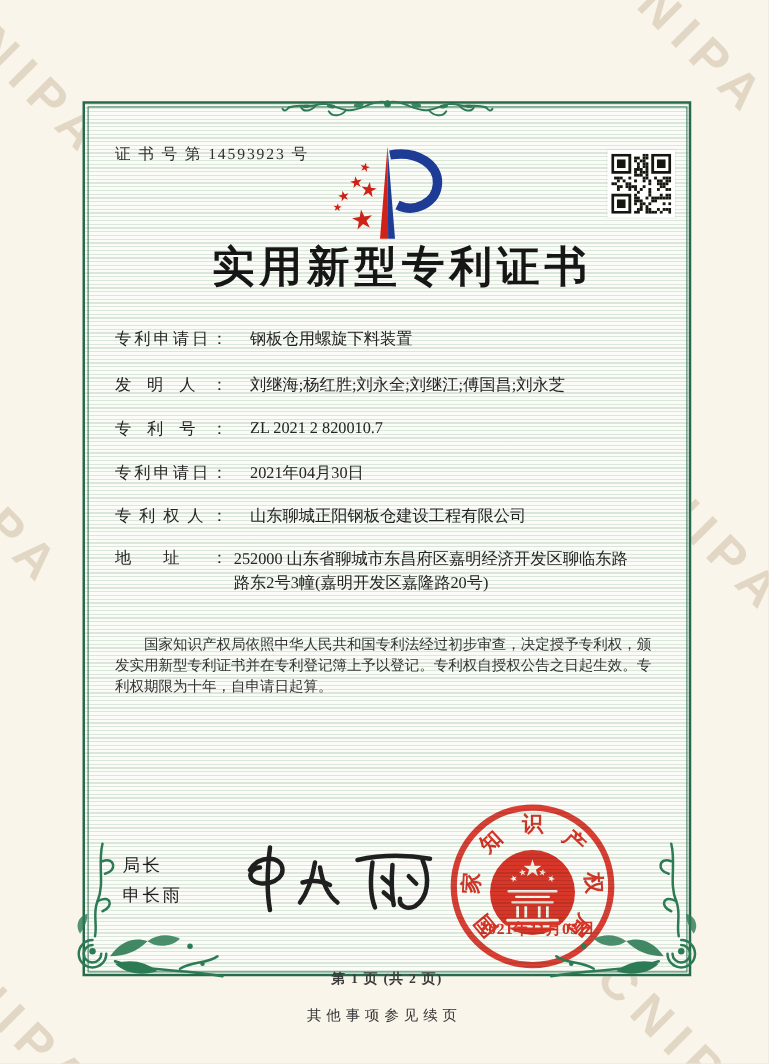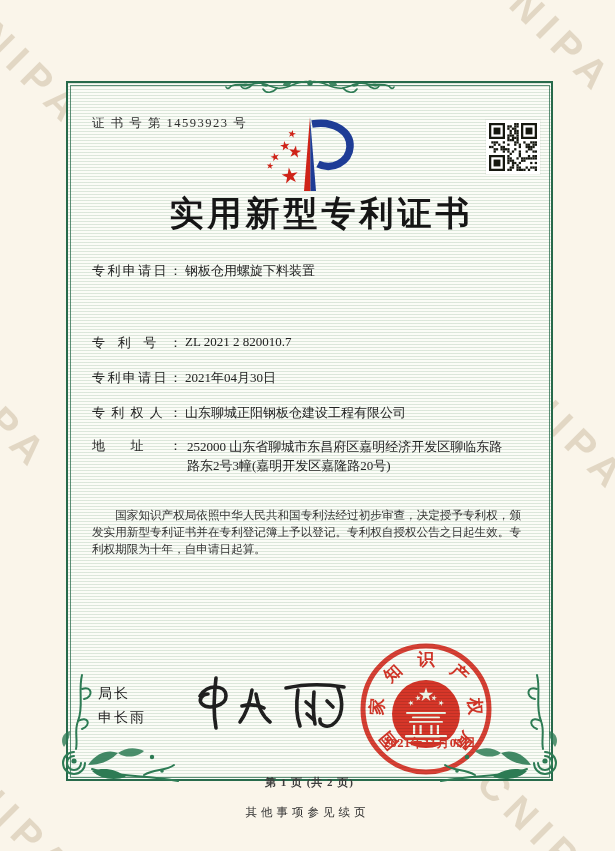--- a/index.html
+++ b/index.html
@@ -18,21 +18,21 @@
          background-image:repeating-linear-gradient(180deg,rgba(120,162,128,.24) 0 1px,rgba(255,255,255,0) 1px 3px);}
   .frame-inner-line{position:absolute;inset:1.5px;border:1px solid rgba(39,106,75,.75);pointer-events:none;}
   .cert-no{position:absolute;left:24px;top:32px;font-size:12.5px;letter-spacing:1.5px;color:#2e2e2e;}
   .qr-wrap{position:absolute;left:418px;top:37px;background:#fff;padding:3px;line-height:0;
            box-shadow:0 0 0 1px rgba(0,0,0,.03);}
   .logo{position:absolute;left:194px;top:29px;}
   .title{position:absolute;left:12px;top:108px;width:100%;text-align:center;font-size:34px;
          font-weight:bold;letter-spacing:4px;color:#161616;}
   .row{position:absolute;left:24px;font-size:13px;color:#232323;white-space:nowrap;}
   .lbl{display:inline-block;width:90px;text-align:justify;text-align-last:justify;vertical-align:top;}
-  .val{margin-left:3px;}
+  .val{margin-left:18px;}
   .val-block{display:inline-block;margin-left:5px;line-height:19px;white-space:normal;width:348px;vertical-align:top;}
   .r1{top:179px}.r2{top:216px}.r3{top:251px}.r4{top:286px}.r5{top:321px}.r6{top:354px}.r7{top:394px}
   .pair2{margin-left:12px;}
   .paras{position:absolute;left:24px;top:424px;width:440px;font-size:11.6px;line-height:17px;color:#333;}
   .paras p{margin:0;text-indent:2em;}
   .paras p + p{margin-top:1px;}
   .issuer{position:absolute;left:30px;top:599px;font-size:14px;line-height:24px;letter-spacing:2px;color:#1f1f1f;}
   .signature{position:absolute;left:118px;top:589px;}
   .seal{position:absolute;left:283px;top:551px;mix-blend-mode:multiply;opacity:.94;}
   .page-info{position:absolute;left:0;top:692px;width:100%;text-align:center;font-size:11px;
@@ -231,20 +231,23 @@
         <use href="#star" transform="translate(8,54) scale(3.5) rotate(6)"></use>
         <use href="#star" transform="translate(28,64) scale(8.5) rotate(-8)"></use>
       </g>
     </svg>
 
     <div class="title">实用新型专利证书</div>
 
     <div class="row r1">
       <span class="lbl">专利申请日：</span><span class="val">钢板仓用螺旋下料装置</span>
     </div>
+    <div class="row r2">
+      <span class="lbl">发明人：</span><span class="val">刘继海;杨红胜;刘永全;刘继江;傅国昌;刘永芝</span>
+    </div>
     <div class="row r3">
       <span class="lbl">专利号：</span><span class="val">ZL 2021 2 820010.7</span>
     </div>
     <div class="row r4">
       <span class="lbl">专利申请日：</span><span class="val">2021年04月30日</span>
     </div>
     <div class="row r5">
       <span class="lbl">专利权人：</span><span class="val">山东聊城正阳钢板仓建设工程有限公司</span>
     </div>
     <div class="row r6">

